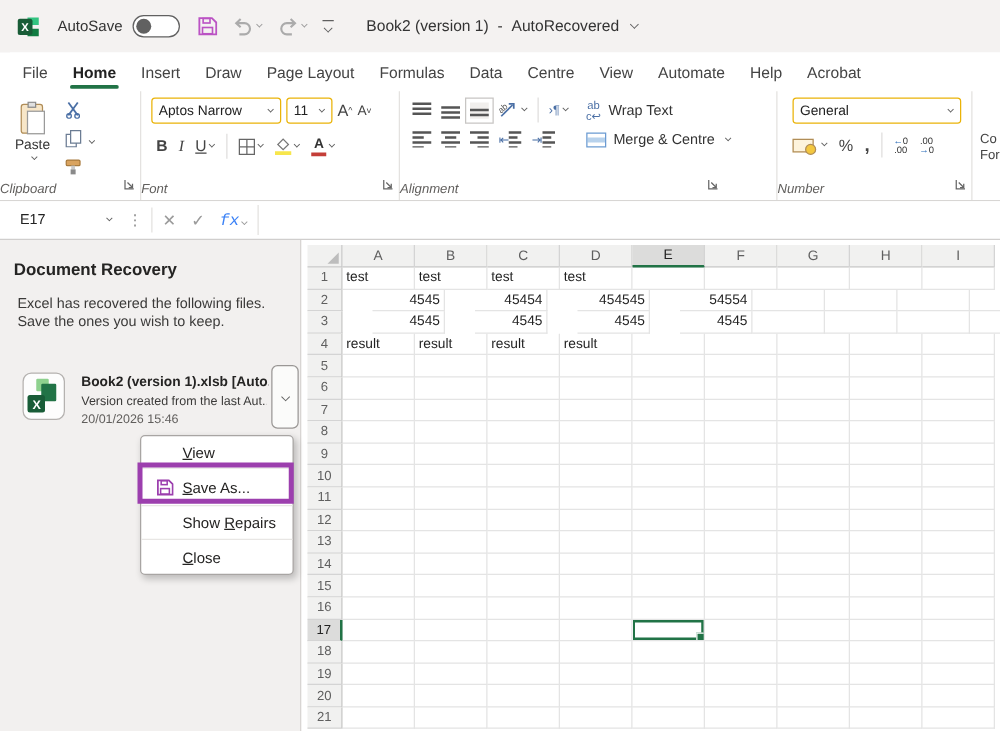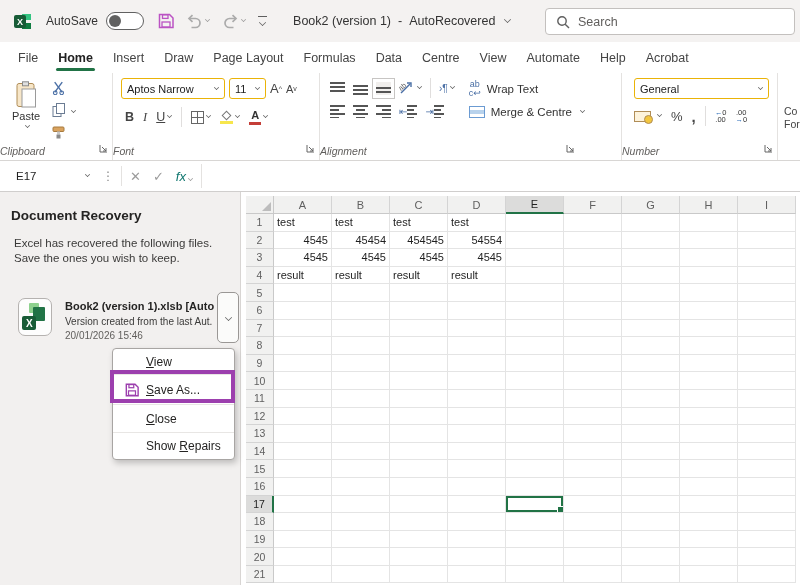--- a/index.html
+++ b/index.html
@@ -81,21 +81,21 @@
   .dec-ic { font-size:7.5px; line-height:7px; color:#333; text-align:center; cursor:pointer; }
   .dec-ic .arr { color:#2b6cb8; }
   .g-clip { width:22px; border-right:none; padding-top:32px; }
   .clip-txt { font-size:10.5px; color:#444; line-height:13px; padding-left:6px; }
 
   
   .formulabar { position:absolute; left:0; top:161px; width:800px; height:31px; background:#fff; border-bottom:1px solid #d0cecd; display:flex; align-items:center; }
   .namebox { width:88px; height:22px; margin-left:8px; display:flex; align-items:center; justify-content:space-between; padding:0 6px 0 8px; font-size:11.5px; color:#222; cursor:pointer; }
   .dots { color:#8a8a8a; font-size:12px; margin:0 6px; letter-spacing:1px; }
   .fx-btns { display:flex; align-items:center; gap:12px; color:#9b9b9b; font-size:13px; padding:0 8px; border-left:1px solid #e4e2e0; height:20px; }
-  .fx { font-family:Liberation Sans, sans-serif; font-style:italic; color:#0f766e; font-size:13px; }
+  .fx { font-family:Liberation Mono, monospace; font-style:italic; color:#3b82f6; font-size:13px; }
   .formula-input { flex:1; border:none; outline:none; height:24px; border-left:1px solid #e4e2e0; padding-left:8px; font-size:12px; font-family:"Liberation Sans",sans-serif; }
 
   
   .pane { position:absolute; left:0; top:192px; width:241px; height:393px; background:#f2f0ef; border-right:1px solid #d8d5d3; }
   .pane-title { position:absolute; left:11px; top:16px; font-size:13.5px; font-weight:bold; color:#252423; }
   .pane-desc { position:absolute; left:14px; top:44px; font-size:11.5px; color:#3b3a39; line-height:15px; width:215px; }
   .file-icon-box { position:absolute; left:18px; top:106px; width:34px; height:38px; background:#fdfdfd; border:1px solid #b5b2b0; border-radius:7px; }
   .file-name { position:absolute; left:65px; top:108px; font-size:11px; font-weight:bold; color:#252423; width:150px; white-space:nowrap; overflow:hidden; }
   .file-detail { position:absolute; left:65px; top:124px; font-size:10px; color:#3b3a39; width:148px; white-space:nowrap; overflow:hidden; }
   .file-time { position:absolute; left:65px; top:138px; font-size:10px; color:#605e5c; }
@@ -113,21 +113,21 @@
   .sheet { position:absolute; left:242px; top:192px; width:558px; height:393px; background:#fff; overflow:hidden; }
   .grid { position:absolute; left:4px; top:4px; }
   .g-row, .gh-row { display:flex; }
   .corner { width:28px; height:18px; background:#f1f1f0; border-right:1px solid #c9c9c9; border-bottom:1px solid #c9c9c9; position:relative; }
   .corner::after { content:''; position:absolute; right:2px; bottom:2px; border-left:9px solid transparent; border-bottom:9px solid #bdbdbd; }
   .col-h { width:58px; height:18px; background:#f1f1f0; border-right:1px solid #d4d4d4; border-bottom:1px solid #c9c9c9; font-size:11px; color:#5f5f5f; display:flex; align-items:center; justify-content:center; cursor:pointer; }
   .col-h.sel { background:#dcdcdb; border-bottom:2px solid #217346; color:#222; }
   .row-h { width:28px; height:17.6px; background:#f1f1f0; border-right:1px solid #c9c9c9; border-bottom:1px solid #d4d4d4; font-size:10.5px; color:#5f5f5f; display:flex; align-items:center; justify-content:center; cursor:pointer; }
   .row-h.sel { background:#dcdcdb; border-right:2px solid #217346; color:#222; }
   .cell { width:58px; height:17.6px; border-right:1px solid #e4e4e4; border-bottom:1px solid #e4e4e4; font-size:11px; color:#1f1f1f; line-height:16px; padding:0 3px; overflow:hidden; white-space:nowrap; cursor:cell; }
-  .cell.num { text-align:right; }
+  .cell.num { text-align:right;margin-left:24px; }
   .cell.active { position:relative; box-shadow:inset 0 0 0 2px #217346; }
   .cell.active::after { content:''; position:absolute; right:-1px; bottom:-1px; width:5px; height:5px; background:#217346; border:1px solid #fff; }
 </style>
 </head>
 <body>
 
 <div class="titlebar">
   <svg class="excel-logo" viewBox="0 0 18 17">
     <rect x="8" y="1" width="9" height="6" fill="#33c481"></rect>
     <rect x="8" y="10" width="9" height="6" fill="#107c41"></rect>
@@ -163,27 +163,20 @@
     <span class="qat-btn stack" style="gap:2px;">
       <span style="width:9px;height:1.6px;background:#5f5f5f;"></span>
       <span class="chev" style="margin:0;"></span>
     </span>
   </div>
   <div class="doc-title">
     <span>Book2 (version 1)</span>
     <span>-</span>
     <span>AutoRecovered</span>
     <span class="chev"></span>
-  </div>
-  <div class="searchbox">
-    <svg width="14" height="14" viewBox="0 0 14 14">
-        <circle cx="6" cy="6" r="4.2" fill="none" stroke="#5f5f5f" stroke-width="1.4"></circle>
-        <line x1="9.2" y1="9.2" x2="13" y2="13" stroke="#5f5f5f" stroke-width="1.4"></line>
-      </svg>
-    <input placeholder="Search" style="">
   </div>
 </div>
 
 <div class="tabrow" id="tabrow">
     <span class="tab">File</span>
     <span class="tab active">Home</span>
     <span class="tab">Insert</span>
     <span class="tab">Draw</span>
     <span class="tab">Page Layout</span>
     <span class="tab">Formulas</span>
@@ -408,25 +401,25 @@
         <span><u>V</u>iew</span>
       </div>
       <div class="menu-item" style="height: 30px;">
         <span class="mi-icon"><svg width="14" height="14" viewBox="0 0 16 16">
             <path d="M1.5 1.5 h10 l3.5 3.5 v9.5 h-13.5 z" fill="none" stroke="#9c3fae" stroke-width="1.6"></path>
             <rect x="4" y="9" width="8" height="5" fill="none" stroke="#9c3fae" stroke-width="1.4"></rect>
             <rect x="4.5" y="1.8" width="5.5" height="3.6" fill="none" stroke="#9c3fae" stroke-width="1.4"></rect>
           </svg></span>
         <span><u>S</u>ave As...</span>
       </div>
+      <div class="menu-item" style="height: 27px;">
+        <span>Show <u>R</u>epairs</span>
+      </div>
       <div class="menu-item" style="height: 28px;">
         <span><u>C</u>lose</span>
-      </div>
-      <div class="menu-item" style="height: 27px;">
-        <span>Show <u>R</u>epairs</span>
       </div>
     </div>
   <div class="purple-box"></div>
 </div>
 
 <div class="sheet">
   <div class="grid" id="grid">
       <div class="gh-row">
         <div class="corner"></div>
         <div class="col-h">A</div>

